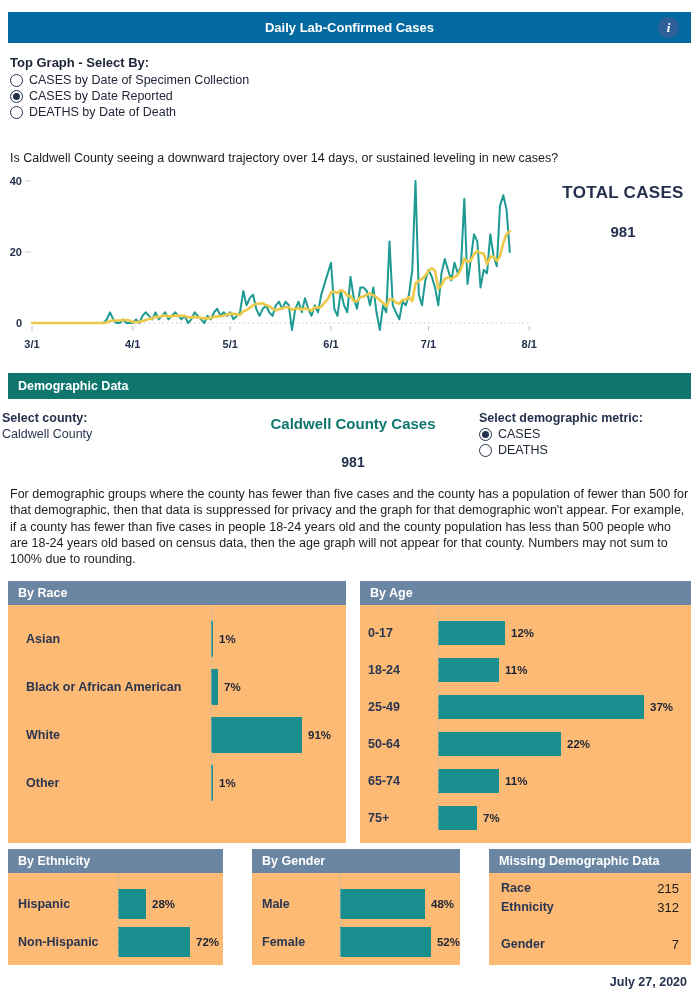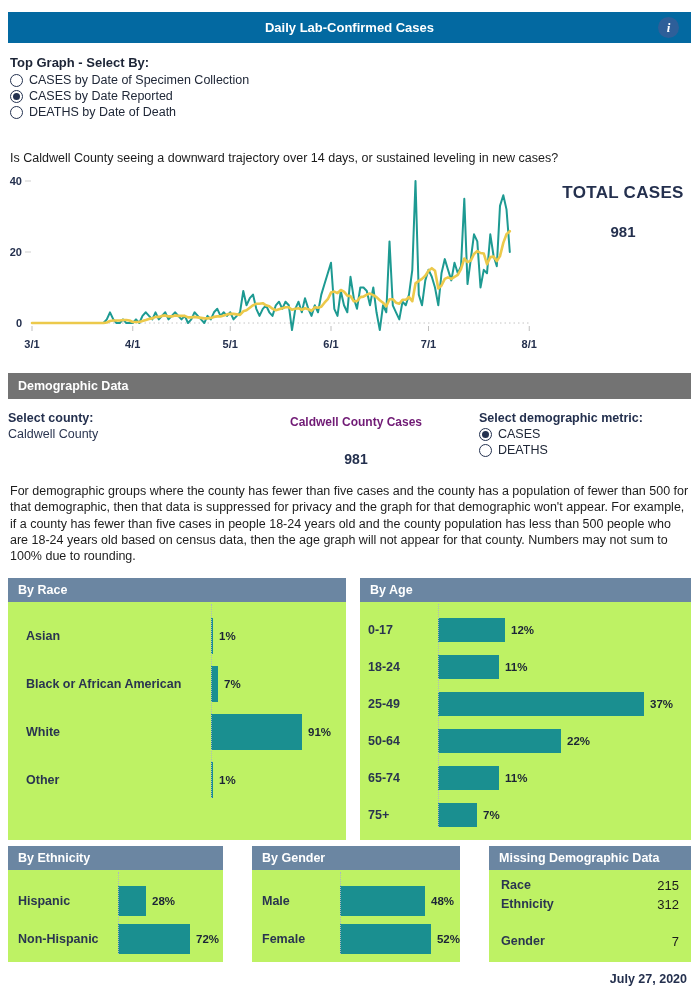--- a/index.html
+++ b/index.html
@@ -27,37 +27,37 @@
   .question { margin:32px 0 0 10px; font-size:12.5px; color:#1b1b1b; }
 
   
   .chart-row { display:flex; margin:10px 0 0 2px; }
   .chart-row svg { flex:0 0 545px; }
   .total-block { flex:1; text-align:center; padding-top:8px; }
   .total-block .tc-label { font-size:17px; font-weight:bold; color:#24304e; letter-spacing:0.3px; }
   .total-block .tc-value { font-size:15px; font-weight:bold; color:#24304e; margin-top:20px; }
 
   
-  .section-header { margin:20px 8px 0 8px; height:26px; background:#737373; color:#fff;
+  .section-header { margin:20px 8px 0 8px; height:26px; background:#0f766e; color:#fff;
                     font-weight:bold; font-size:12.5px; display:flex; align-items:center; padding-left:10px; }
-  .demo-controls { display:flex; margin:12px 10px 0 8px; }
+  .demo-controls { display:flex; margin:12px 10px 0 2px; }
   .demo-left { width:225px; }
   .demo-center { flex:1; text-align:center; }
   .demo-right { width:210px; }
   .bold-label { font-weight:bold; font-size:12.5px; color:#24304e; }
   .county-value { font-size:12.5px; color:#2a3550; margin-top:2px; cursor:pointer; }
-  .demo-title { font-weight:bold; font-size:12px; color:#701a75; margin-top:4px; }
+  .demo-title { font-weight:bold; font-size:15px; color:#0f766e; margin-top:4px; }
   .demo-count { font-weight:bold; font-size:14px; color:#24304e; margin-top:22px; }
 
   .privacy { margin:16px 10px 0 10px; font-size:12.5px; line-height:1.3; color:#1c1c1c; }
 
   
   .row1 { display:flex; gap:14px; margin:14px 8px 0 8px; }
   .row2 { display:flex; gap:29px; margin:6px 8px 0 8px; }
-  .panel { background:#bef264; }
+  .panel { background:#fdba74; }
   .panel-header { height:24px; background:#6b86a2; color:#fff; font-weight:bold; font-size:12.5px;
                   display:flex; align-items:center; padding-left:10px; }
   .race-panel { width:338px; }
   .age-panel  { width:331px; }
   .eth-panel  { width:220px; }
   .gen-panel  { width:212px; }
   .miss-panel { width:223px; }
 
   .bars { position:relative; padding-top:16px; }
   .bars::before { content:""; position:absolute; top:2px; bottom:0; border-left:1px dotted #adb8bf; }

